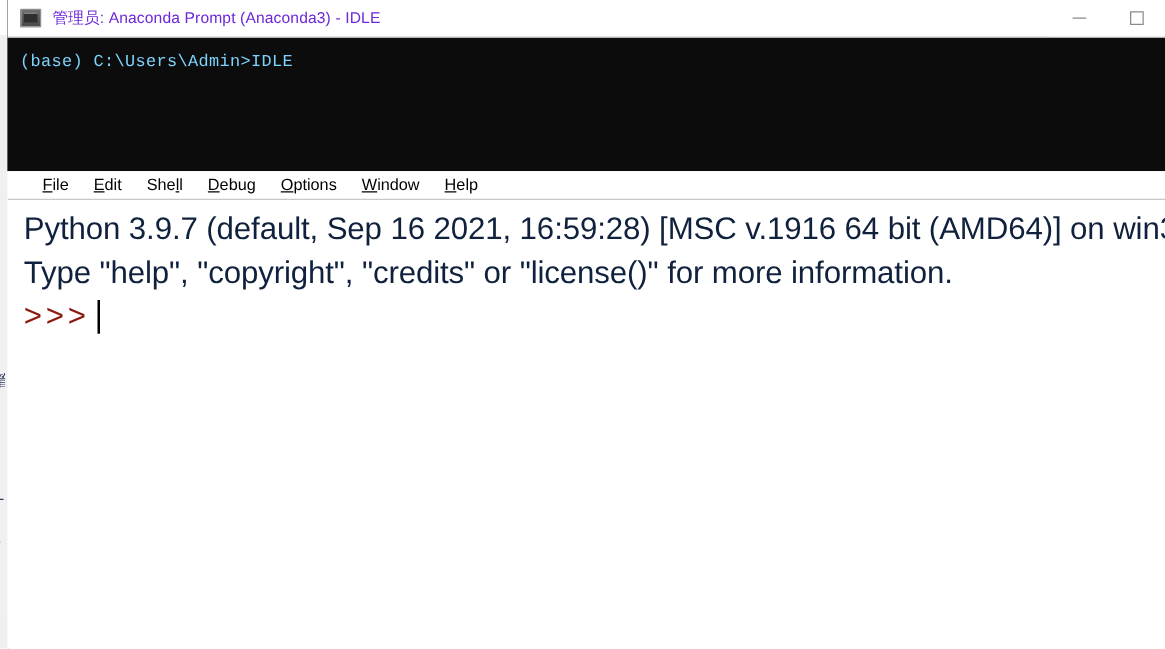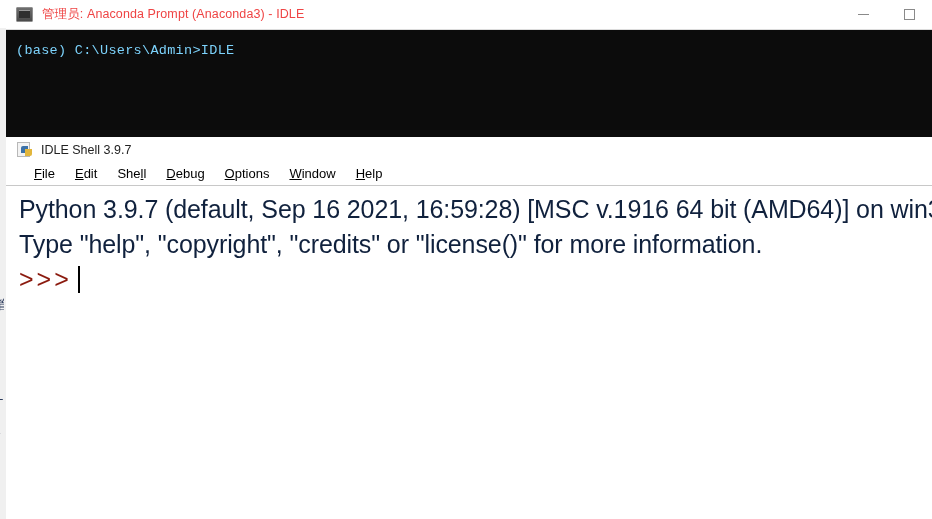--- a/index.html
+++ b/index.html
@@ -84,21 +84,21 @@
   }
   .console-icon::after {
     content: "";
     position: absolute;
     left: 2px; top: 2px; right: 2px; bottom: 3px;
     background: #2f2f2f;
     border-top: 1px solid #9a9a9a;
   }
   .console-title-text {
     font-size: 12.5px;
-    color: #ef4444;
+    color: #6d28d9;
     letter-spacing: .1px;
     white-space: nowrap;
     font-family: "Liberation Sans", sans-serif;
   }
   .win-controls {
     position: absolute;
     right: 0; top: 0;
     height: 29px;
     display: flex;
     align-items: stretch;
@@ -285,28 +285,20 @@
       </div>
     </div>
 
     <div class="console-body">
       <div class="console-line">(base) C:\Users\Admin&gt;IDLE</div>
     </div>
   </div>
 
   <div class="idle-window">
 
-    <div class="idle-titlebar">
-      <div class="idle-icon">
-        <span class="page"></span>
-        <span class="pyblue"></span>
-        <span class="pyyellow"></span>
-      </div>
-      <div class="idle-title-text">IDLE Shell 3.9.7</div>
-    </div>
 
     <div class="idle-menubar">
       <div class="menu-item"><u>F</u>ile</div>
       <div class="menu-item"><u>E</u>dit</div>
       <div class="menu-item">She<u>l</u>l</div>
       <div class="menu-item"><u>D</u>ebug</div>
       <div class="menu-item"><u>O</u>ptions</div>
       <div class="menu-item"><u>W</u>indow</div>
       <div class="menu-item"><u>H</u>elp</div>
     </div>

